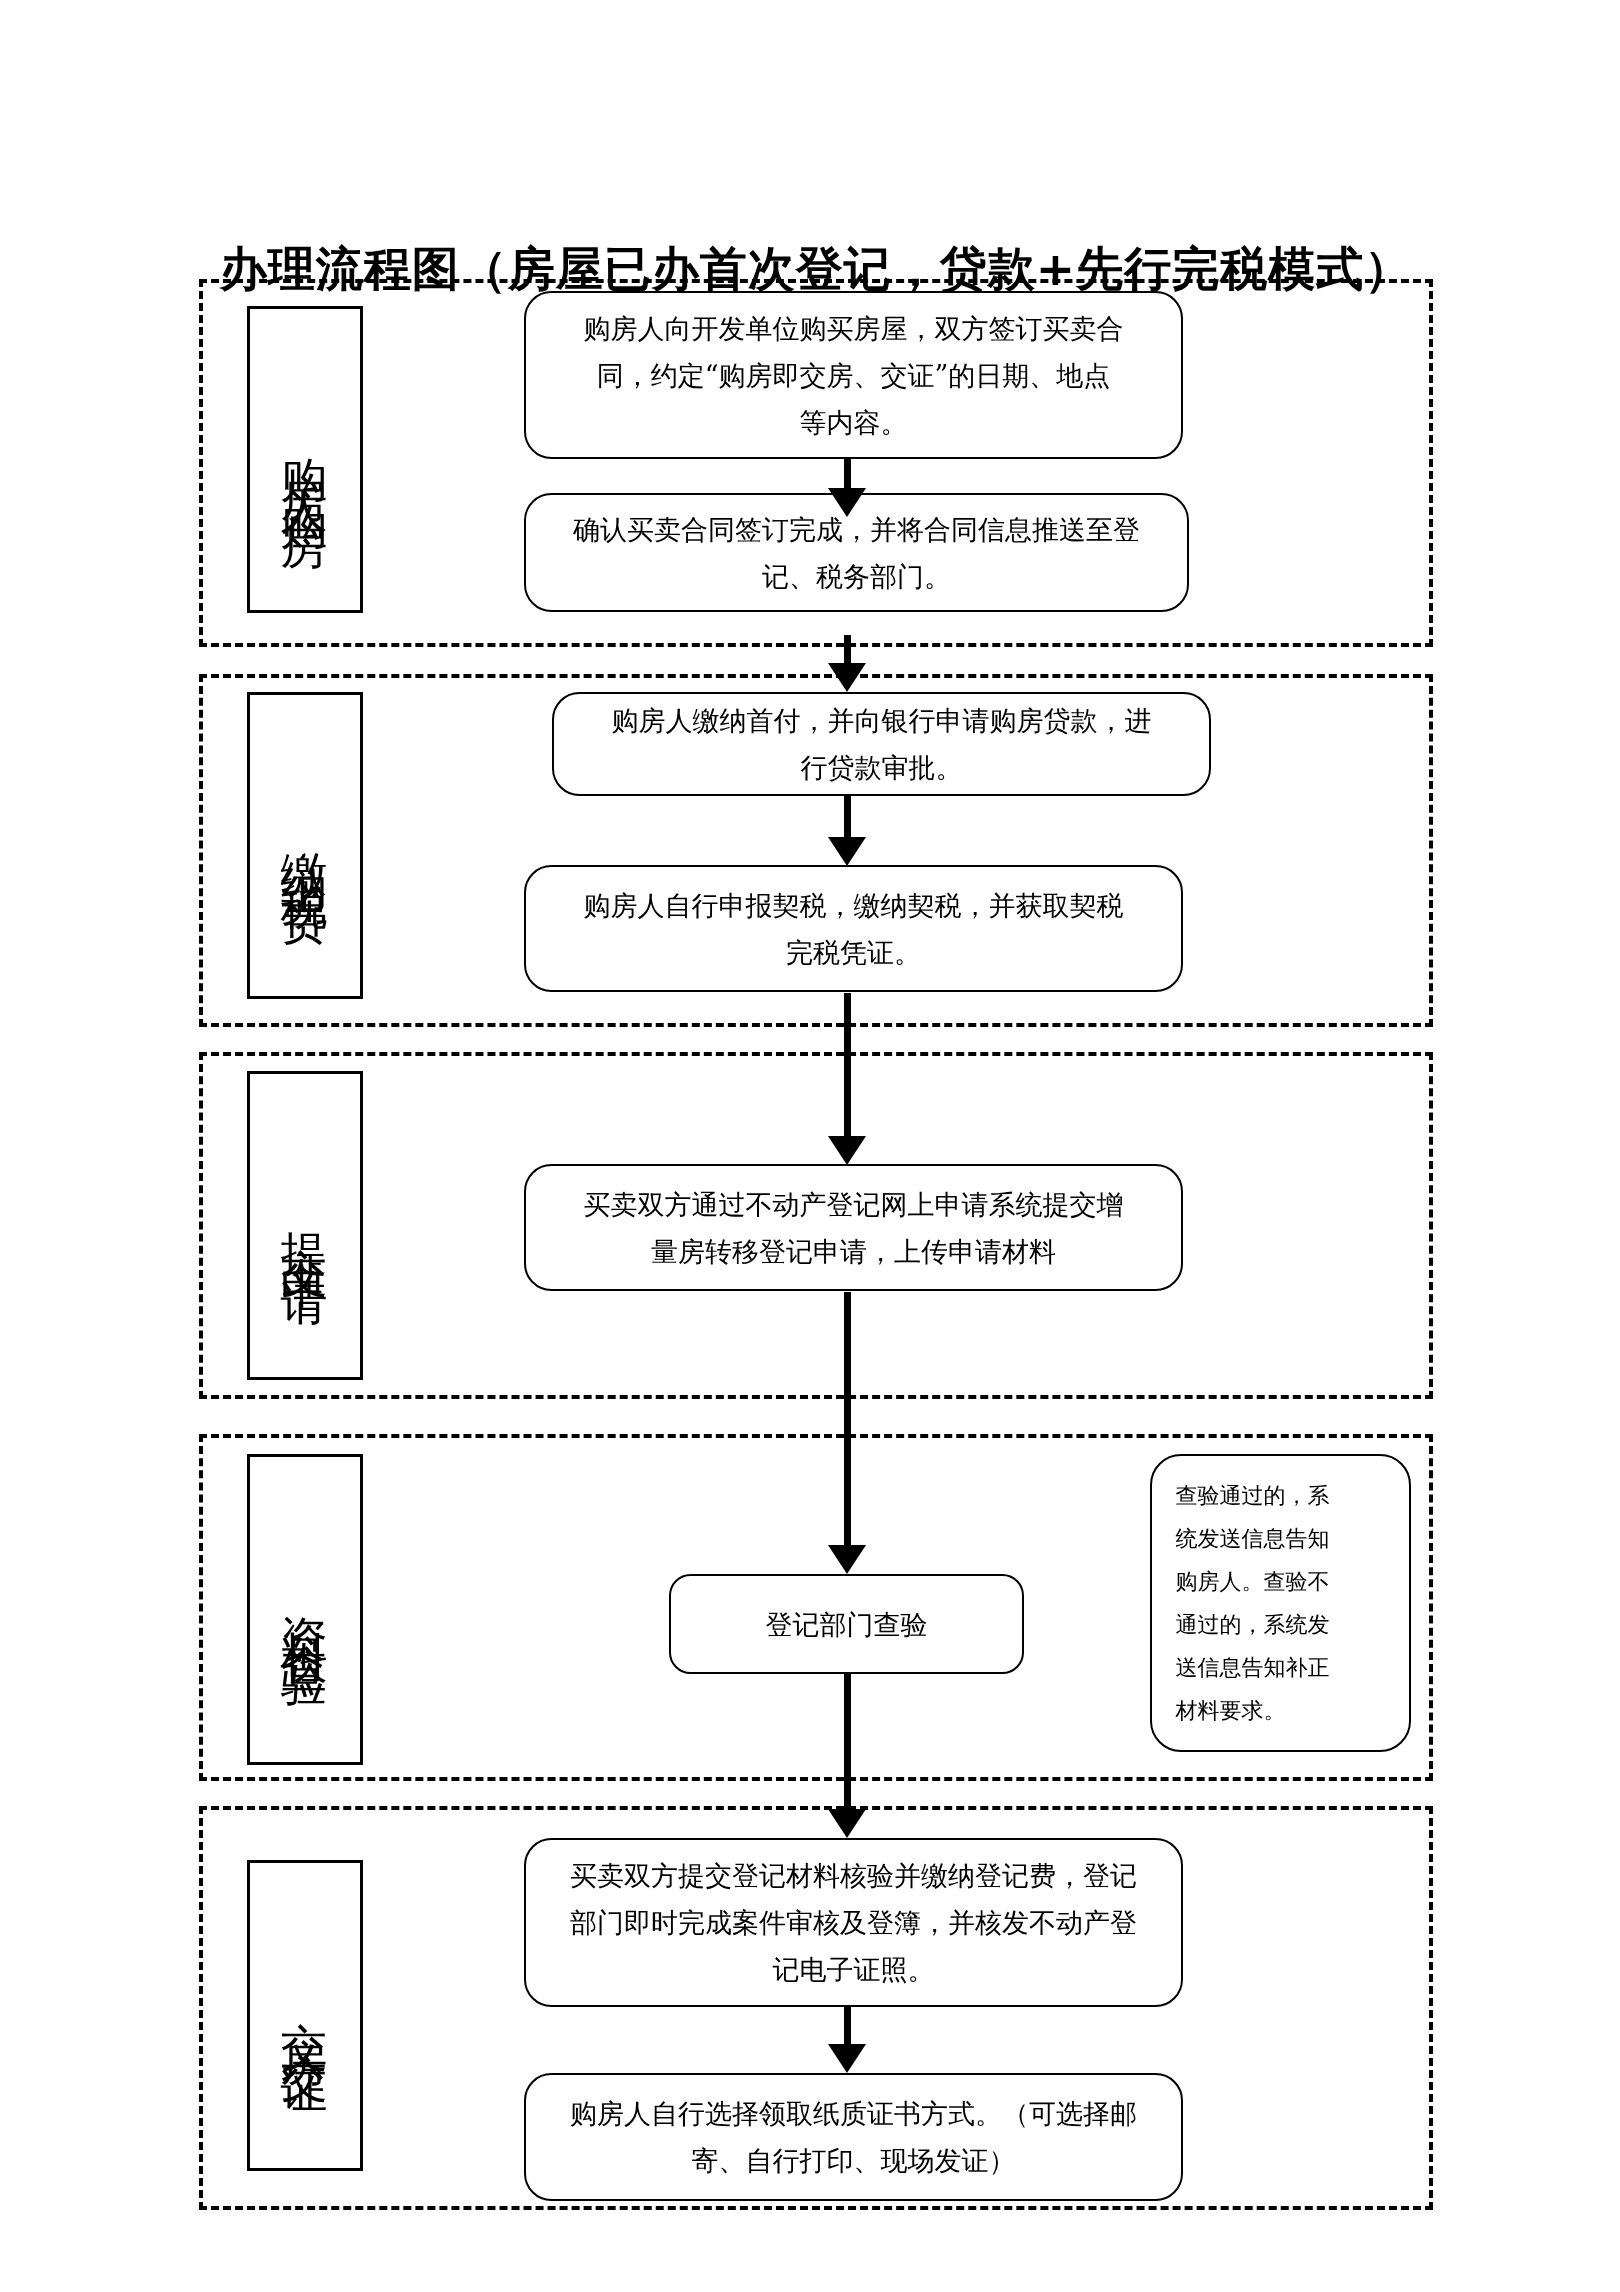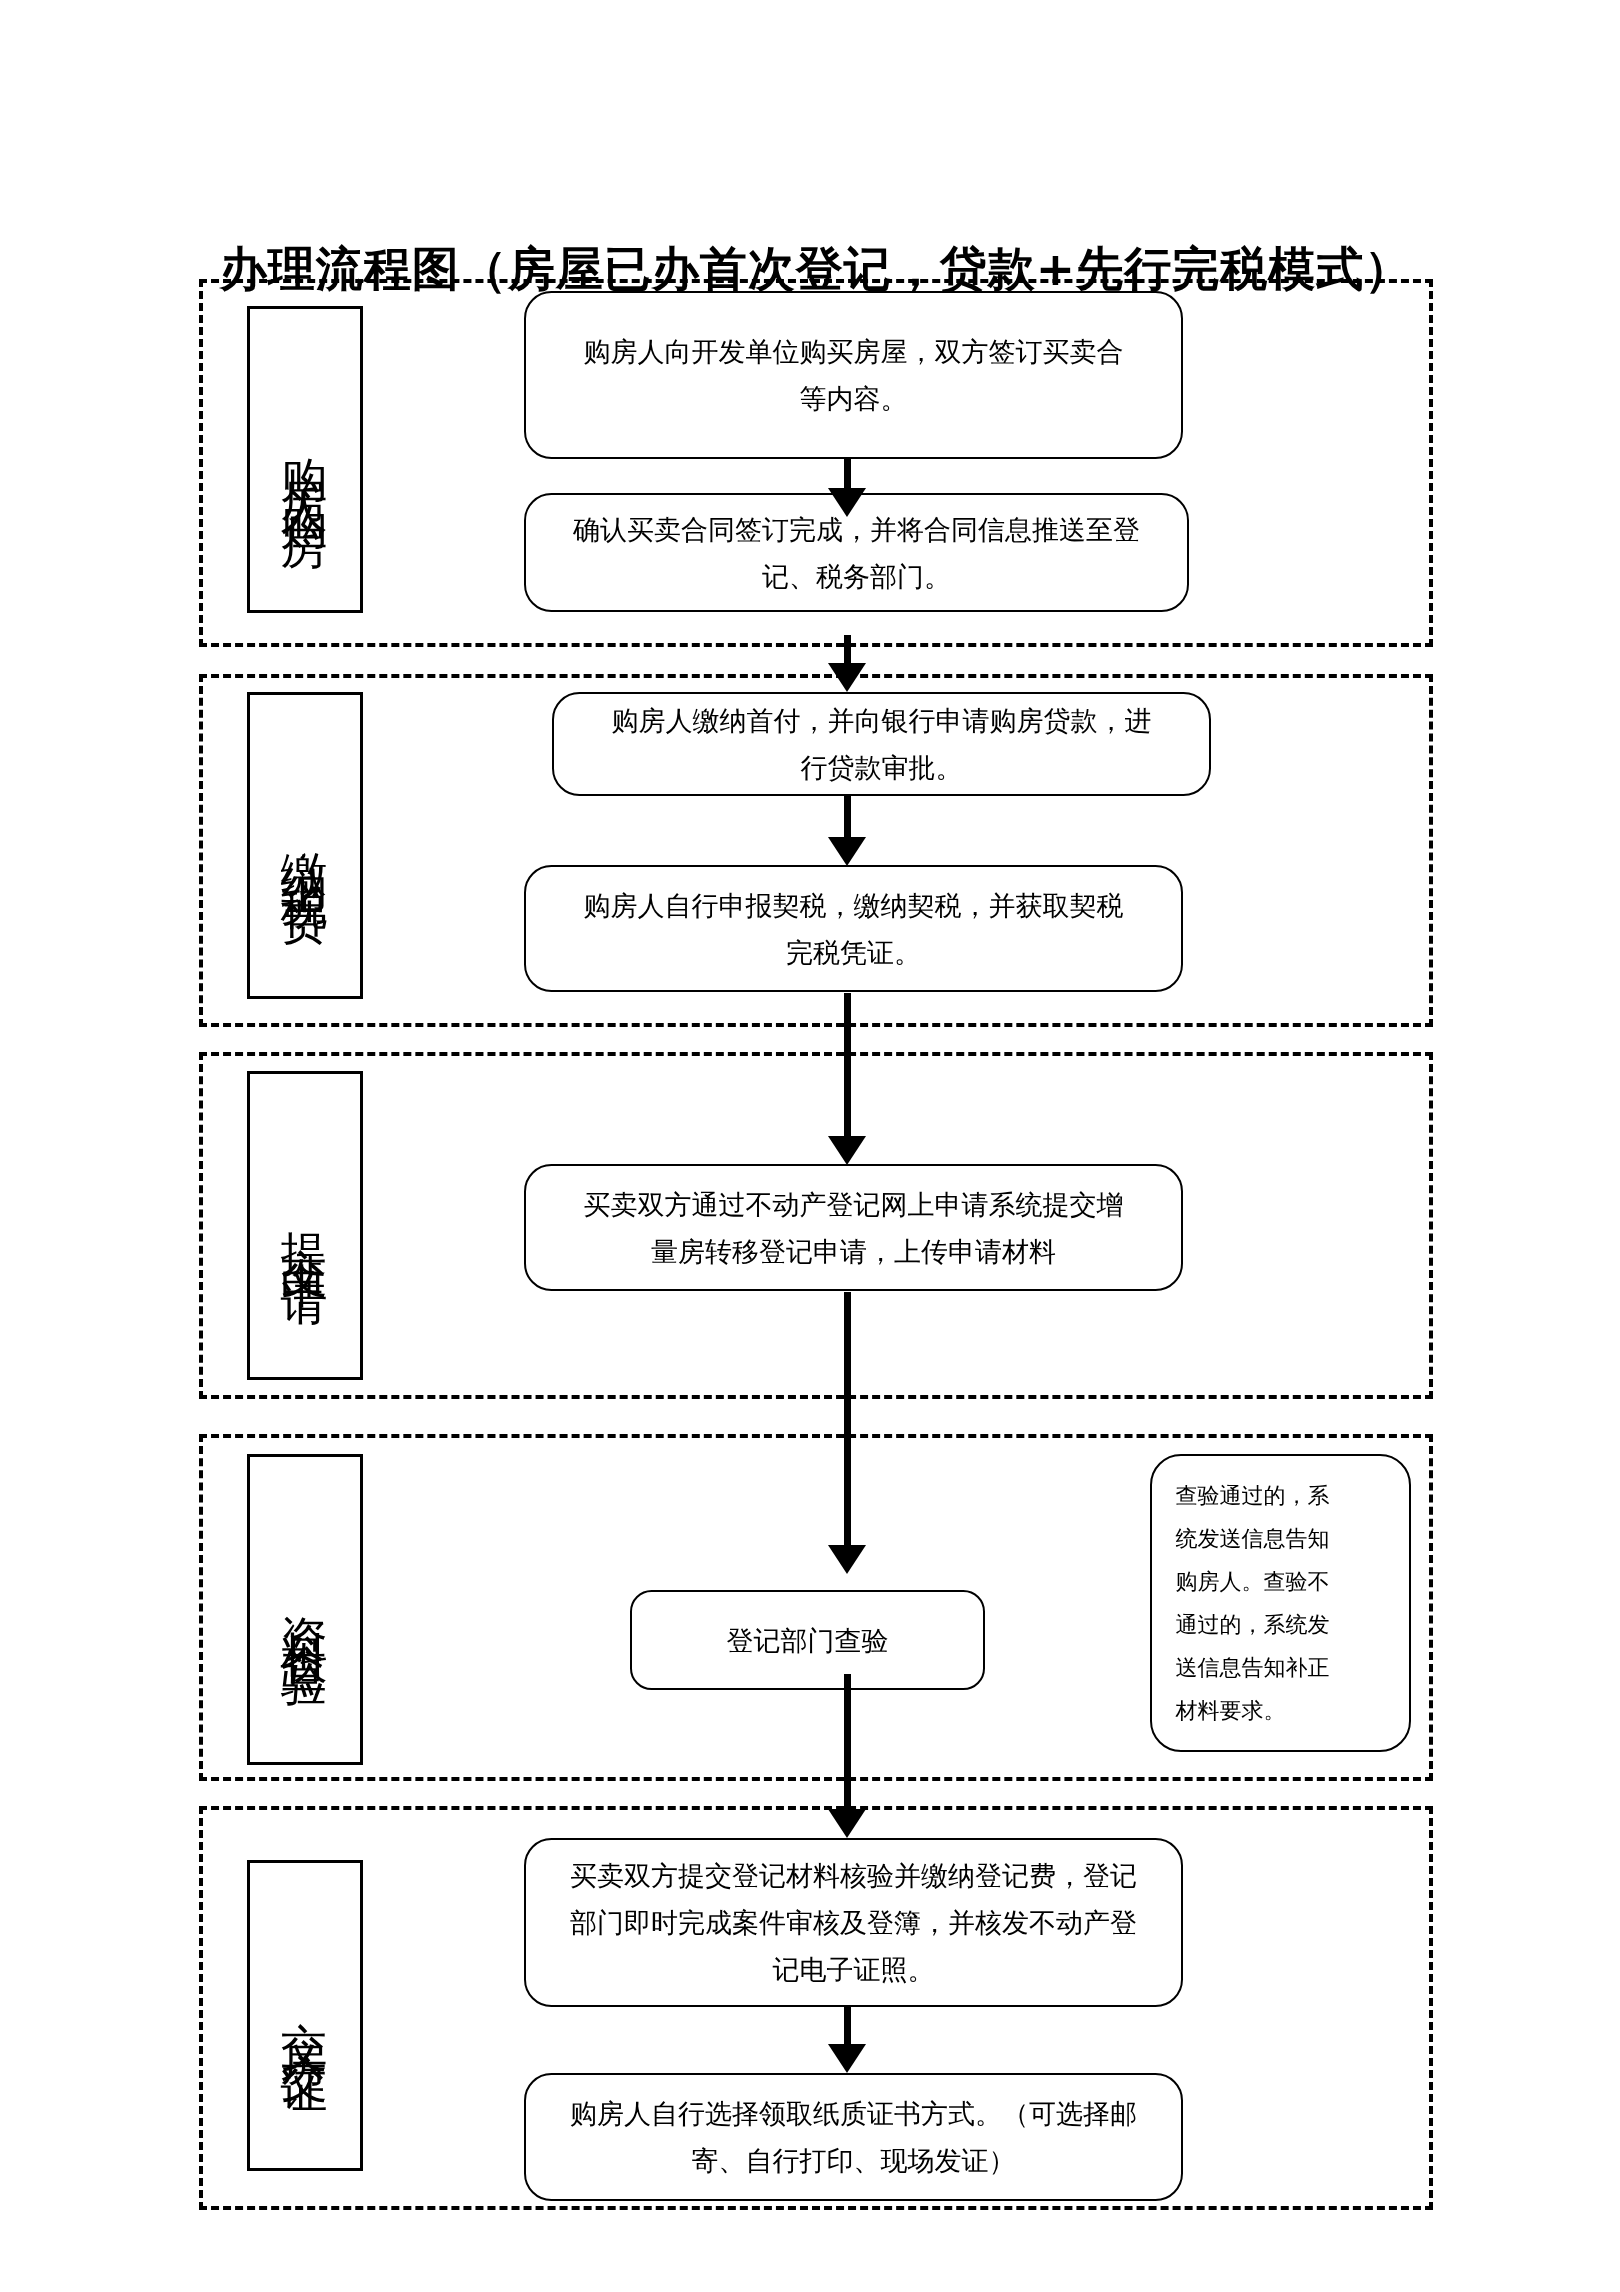--- a/index.html
+++ b/index.html
@@ -73,20 +73,21 @@
   <div class="section" style="left:199px;top:1806px;width:1234px;height:404px;"></div>
 
   <div class="stage-label" style="left:247px;top:306px;width:116px;height:307px;">购房人购房</div>
   <div class="stage-label" style="left:247px;top:692px;width:116px;height:307px;">缴纳税费</div>
   <div class="stage-label" style="left:247px;top:1071px;width:116px;height:309px;">提交申请</div>
   <div class="stage-label" style="left:247px;top:1454px;width:116px;height:311px;">资料查验</div>
   <div class="stage-label" style="left:247px;top:1860px;width:116px;height:311px;">交房交证</div>
 
   <div class="flow-box" style="left:524px;top:291px;width:659px;height:168px;">
     <div class="line">购房人向开发单位购买房屋，双方签订买卖合</div>
+    <div class="line">同，约定“购房即交房、交证”的日期、地点</div>
     <div class="line">等内容。</div>
   </div>
 
   <div class="flow-box" style="left:524px;top:493px;width:665px;height:119px;">
     <div class="line">确认买卖合同签订完成，并将合同信息推送至登</div>
     <div class="line">记、税务部门。</div>
   </div>
 
   <div class="flow-box" style="left:524px;top:692px;width:659px;height:104px;margin-left:28px;">
     <div class="line">购房人缴纳首付，并向银行申请购房贷款，进</div>
@@ -96,21 +97,21 @@
   <div class="flow-box" style="left:524px;top:865px;width:659px;height:127px;">
     <div class="line">购房人自行申报契税，缴纳契税，并获取契税</div>
     <div class="line">完税凭证。</div>
   </div>
 
   <div class="flow-box" style="left:524px;top:1164px;width:659px;height:127px;">
     <div class="line">买卖双方通过不动产登记网上申请系统提交增</div>
     <div class="line">量房转移登记申请，上传申请材料</div>
   </div>
 
-  <div class="flow-box" style="left:630px;top:1574px;width:355px;height:100px;border-radius:21.6px;margin-top:16px;">
+  <div class="flow-box" style="left:669px;top:1574px;width:355px;height:100px;border-radius:21.6px;">
     <div class="line">登记部门查验</div>
   </div>
 
   <div class="flow-box" style="left:524px;top:1838px;width:659px;height:169px;">
     <div class="line">买卖双方提交登记材料核验并缴纳登记费，登记</div>
     <div class="line">部门即时完成案件审核及登簿，并核发不动产登</div>
     <div class="line">记电子证照。</div>
   </div>
 
   <div class="flow-box" style="left:524px;top:2073px;width:659px;height:128px;">

